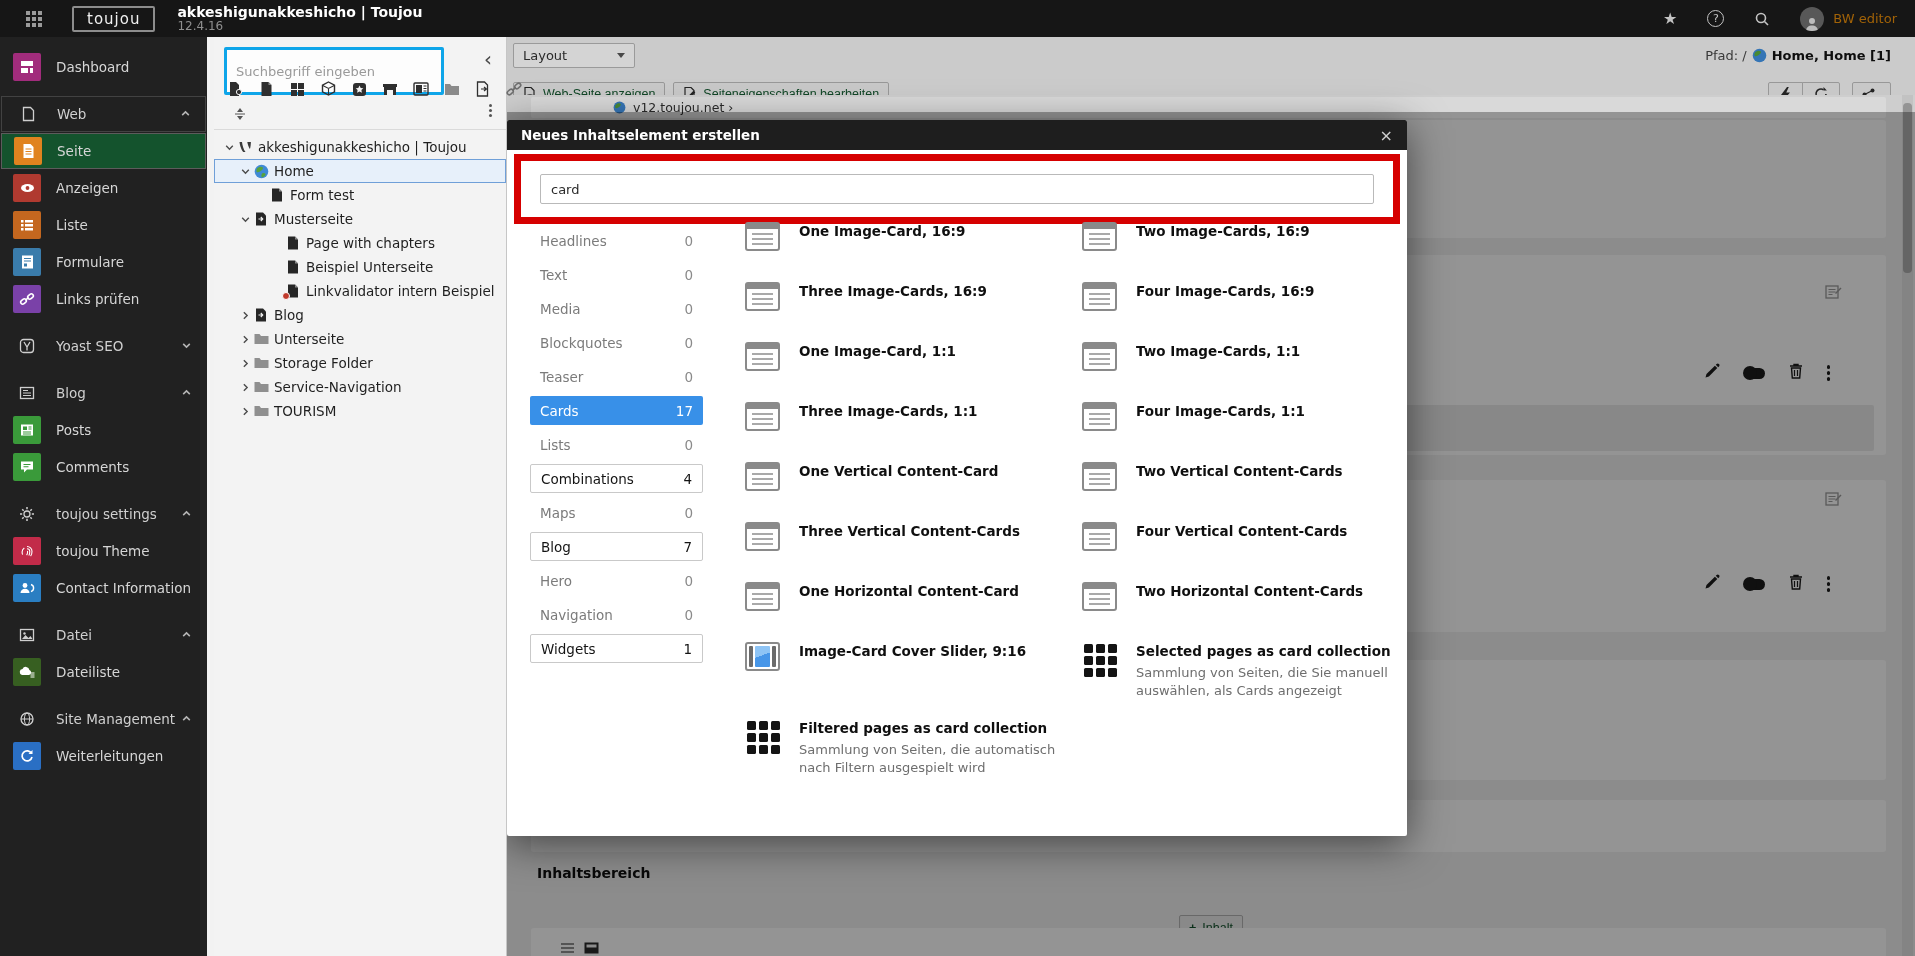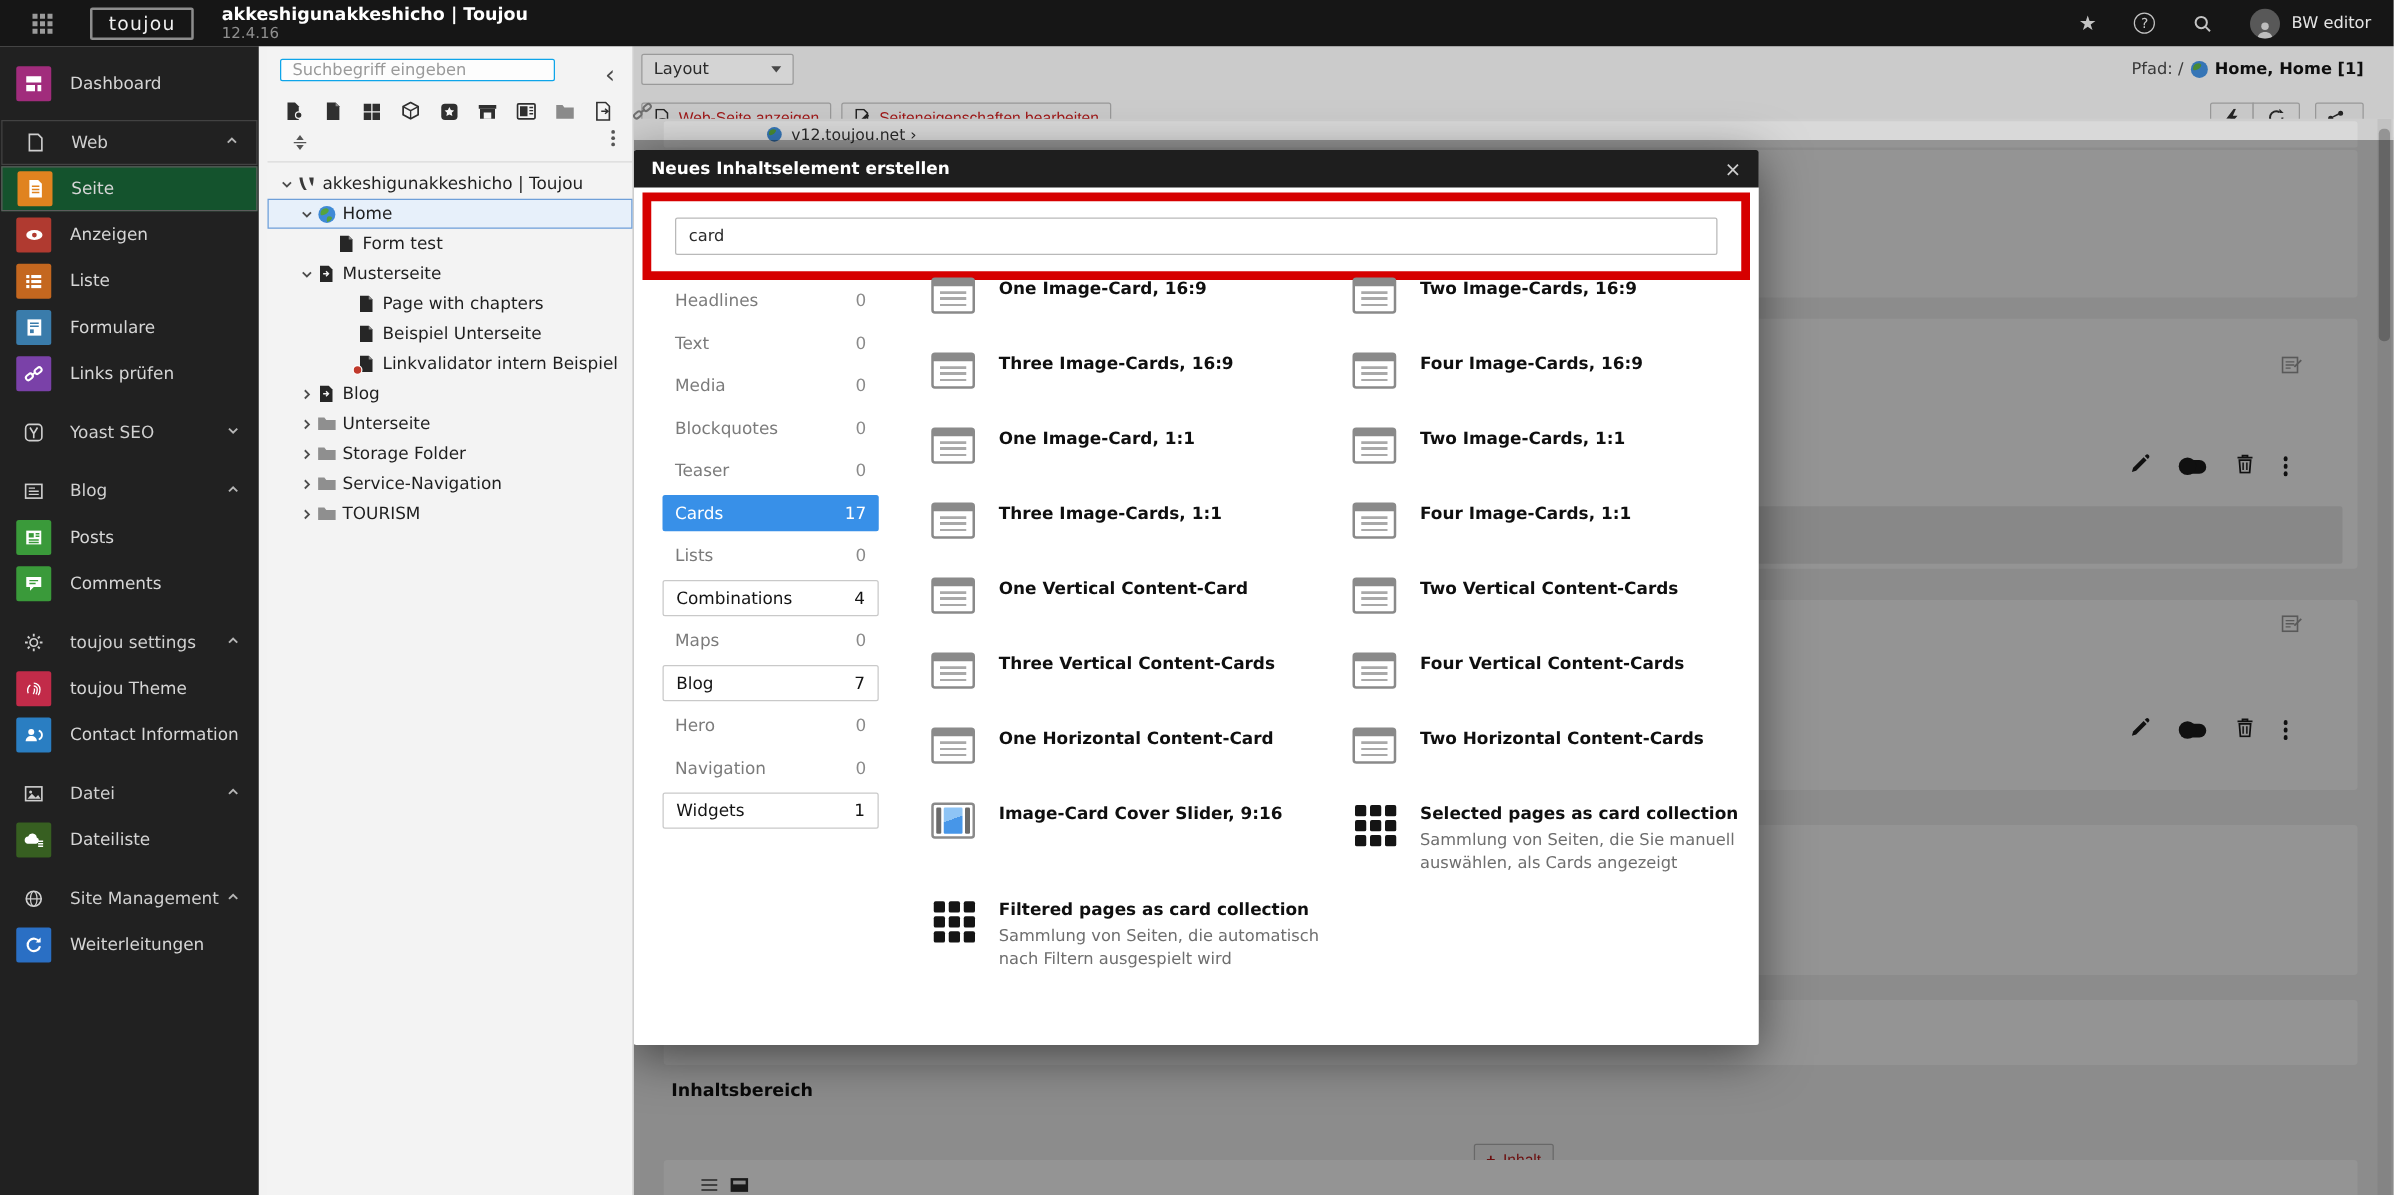--- a/index.html
+++ b/index.html
@@ -13,37 +13,37 @@
   .tb-grid i { position:absolute; width:4px; height:4px; background:#9a9a9a; }
   .tb-logo { margin-left:30px; border:2px solid #8d8d8d; border-radius:2px; padding:2px 13px; font-size:15px; letter-spacing:1px; color:#f0f0f0; }
   .tb-titlewrap { margin-left:22px; line-height:1.15; }
   .tb-title { font-size:14px; font-weight:bold; color:#fff; }
   .tb-version { font-size:12px; color:#8f8f8f; }
   .tb-spacer { flex:1; }
   .tb-ico { color:#c3c3c3; margin-right:30px; font-size:16px; display:flex; align-items:center; cursor:pointer; }
   .tb-help { width:17px; height:17px; border:1.5px solid #c3c3c3; border-radius:50%; font-size:11px; justify-content:center; }
   .tb-user { display:flex; align-items:center; margin-right:18px; cursor:pointer; }
   .tb-avatar { width:24px; height:24px; border-radius:50%; background:#585858; display:flex; align-items:flex-end; justify-content:center; overflow:hidden; margin-right:9px; }
-  .tb-username { font-size:13px; color:#e5e5e5; }
+  .tb-username { font-size:13px; color:#a16207; }
 
   
   .modmenu { position:absolute; left:0; top:37px; width:207px; height:919px; background:#212121; padding-top:12px; z-index:30; }
   .mm-row { height:36px; display:flex; align-items:center; padding-left:12px; color:#d6d6d6; font-size:13.5px; position:relative; cursor:pointer; margin:0 1px 1px 1px; }
   .mm-row.group { margin-top:11px; color:#d0d0d0; }
   .mm-row.group .mm-gicon { width:28px; display:flex; justify-content:center; margin-right:15px; }
   .mm-row.boxed { border:1px solid #424242; }
   .mm-row.active { background:#14532d; border:1px solid #5c5c5c; }
   .mm-tile { width:28px; height:28px; border-radius:2px; margin-right:15px; display:flex; align-items:center; justify-content:center; flex:none; }
   .mm-chev { position:absolute; right:14px; top:50%; transform:translateY(-50%); }
   svg.chev { width:11px; height:11px; }
   .chev.up { transform:rotate(180deg); }
 
   
   .pagetree { position:absolute; left:214px; top:37px; width:293px; height:919px; background:#f3f3f3; border-right:1px solid #c6c6c6; z-index:20; }
-  .pt-search { position:absolute; left:10px; top:10px; width:220px; height:18px; background:#fdfdfd; border:1px solid #0ea5e9; border-radius:2px; font-size:13px; padding:0 9px; color:#333; font-family:inherit; }
+  .pt-search { position:absolute; left:10px; top:10px; width:220px; height:48px; background:#fdfdfd; border:3px solid #0ea5e9; border-radius:2px; font-size:13px; padding:0 9px; color:#333; font-family:inherit; }
   .pt-search::placeholder { color:#9a9a9a; }
   .pt-collapse { position:absolute; right:14px; top:12px; font-size:20px; color:#4a4a4a; cursor:pointer; line-height:1; }
   .pt-tools { position:absolute; left:12px; top:43px; display:flex; gap:13px; align-items:center; }
   .pt-tools .ticon { width:18px; height:18px; display:flex; align-items:center; justify-content:center; cursor:grab; color:#2f2f2f; font-size:14px; }
   .pt-row2 { position:absolute; left:14px; right:12px; top:66px; height:18px; }
   .pt-drag { position:absolute; left:6px; top:2px; }
   .pt-dots { position:absolute; right:2px; top:1px; width:3px; height:3px; background:#555; border-radius:50%; box-shadow:0 5px #555, 0 10px #555; }
   .pt-sep { position:absolute; left:0; right:0; top:92px; border-top:1px solid #dadada; }
   .pt-tree { position:absolute; left:0; right:0; top:98px; }
   .tree-row { height:24px; display:flex; align-items:center; font-size:13.5px; color:#1f1f1f; position:relative; cursor:pointer; }
@@ -55,21 +55,21 @@
 
   
   .contentcol { position:absolute; left:507px; top:37px; width:1408px; height:919px; background:#f0f0f0; }
   .docheader { position:absolute; left:0; top:0; right:0; height:74px; background:#efefef; border-bottom:1px solid #d2d2d2; }
   .dh-row1 { position:absolute; left:6px; top:6px; right:24px; height:25px; display:flex; align-items:center; }
   .dh-select { width:122px; height:25px; background:#fafafa; border:1px solid #b5b5b5; border-radius:2px; display:flex; align-items:center; justify-content:space-between; padding:0 9px; font-size:13px; color:#333; cursor:pointer; }
   .dh-select .tri { width:0; height:0; border-left:4px solid transparent; border-right:4px solid transparent; border-top:5px solid #555; }
   .dh-path { margin-left:auto; display:flex; align-items:center; gap:5px; font-size:13px; color:#444;justify-content:space-between; }
   .dh-path b { color:#111; }
   .dh-row2 { position:absolute; left:6px; top:33px; right:24px; height:25px; display:flex; align-items:center; gap:8px; }
-  .btn { height:25px; background:#ececec; border:1px solid #b3b3b3; border-radius:2px; display:inline-flex; align-items:center; gap:6px; padding:0 9px; font-size:12.5px; color:#b91c1c; cursor:pointer;margin-top:23px; }
+  .btn { height:25px; background:#ececec; border:1px solid #b3b3b3; border-radius:2px; display:inline-flex; align-items:center; gap:6px; padding:0 9px; font-size:12.5px; color:#14532d; cursor:pointer;margin-top:23px; }
   .btn-group { display:inline-flex; }
   .btn-group .btn { border-radius:0; margin-left:-1px; padding:0 11px; }
   .btn-group .btn:first-child { border-radius:2px 0 0 2px; }
   .btn-group .btn:last-child { border-radius:0 2px 2px 0; }
   .dh-right { margin-left:auto; display:flex; gap:12px; }
 
   .contentbody { position:absolute; left:0; top:58px; right:0; bottom:0; background:#f2f2f2; overflow:hidden; }
   .crumbbar { position:absolute; left:24px; right:29px; top:2px; height:21px; background:#fff; border-radius:2px; display:flex; align-items:center; gap:7px; padding-left:82px; font-size:12.5px; color:#333; }
   .panel { position:absolute; left:24px; right:29px; background:#fff; border-radius:3px; }
   .p-a { top:25px; height:118px; }

